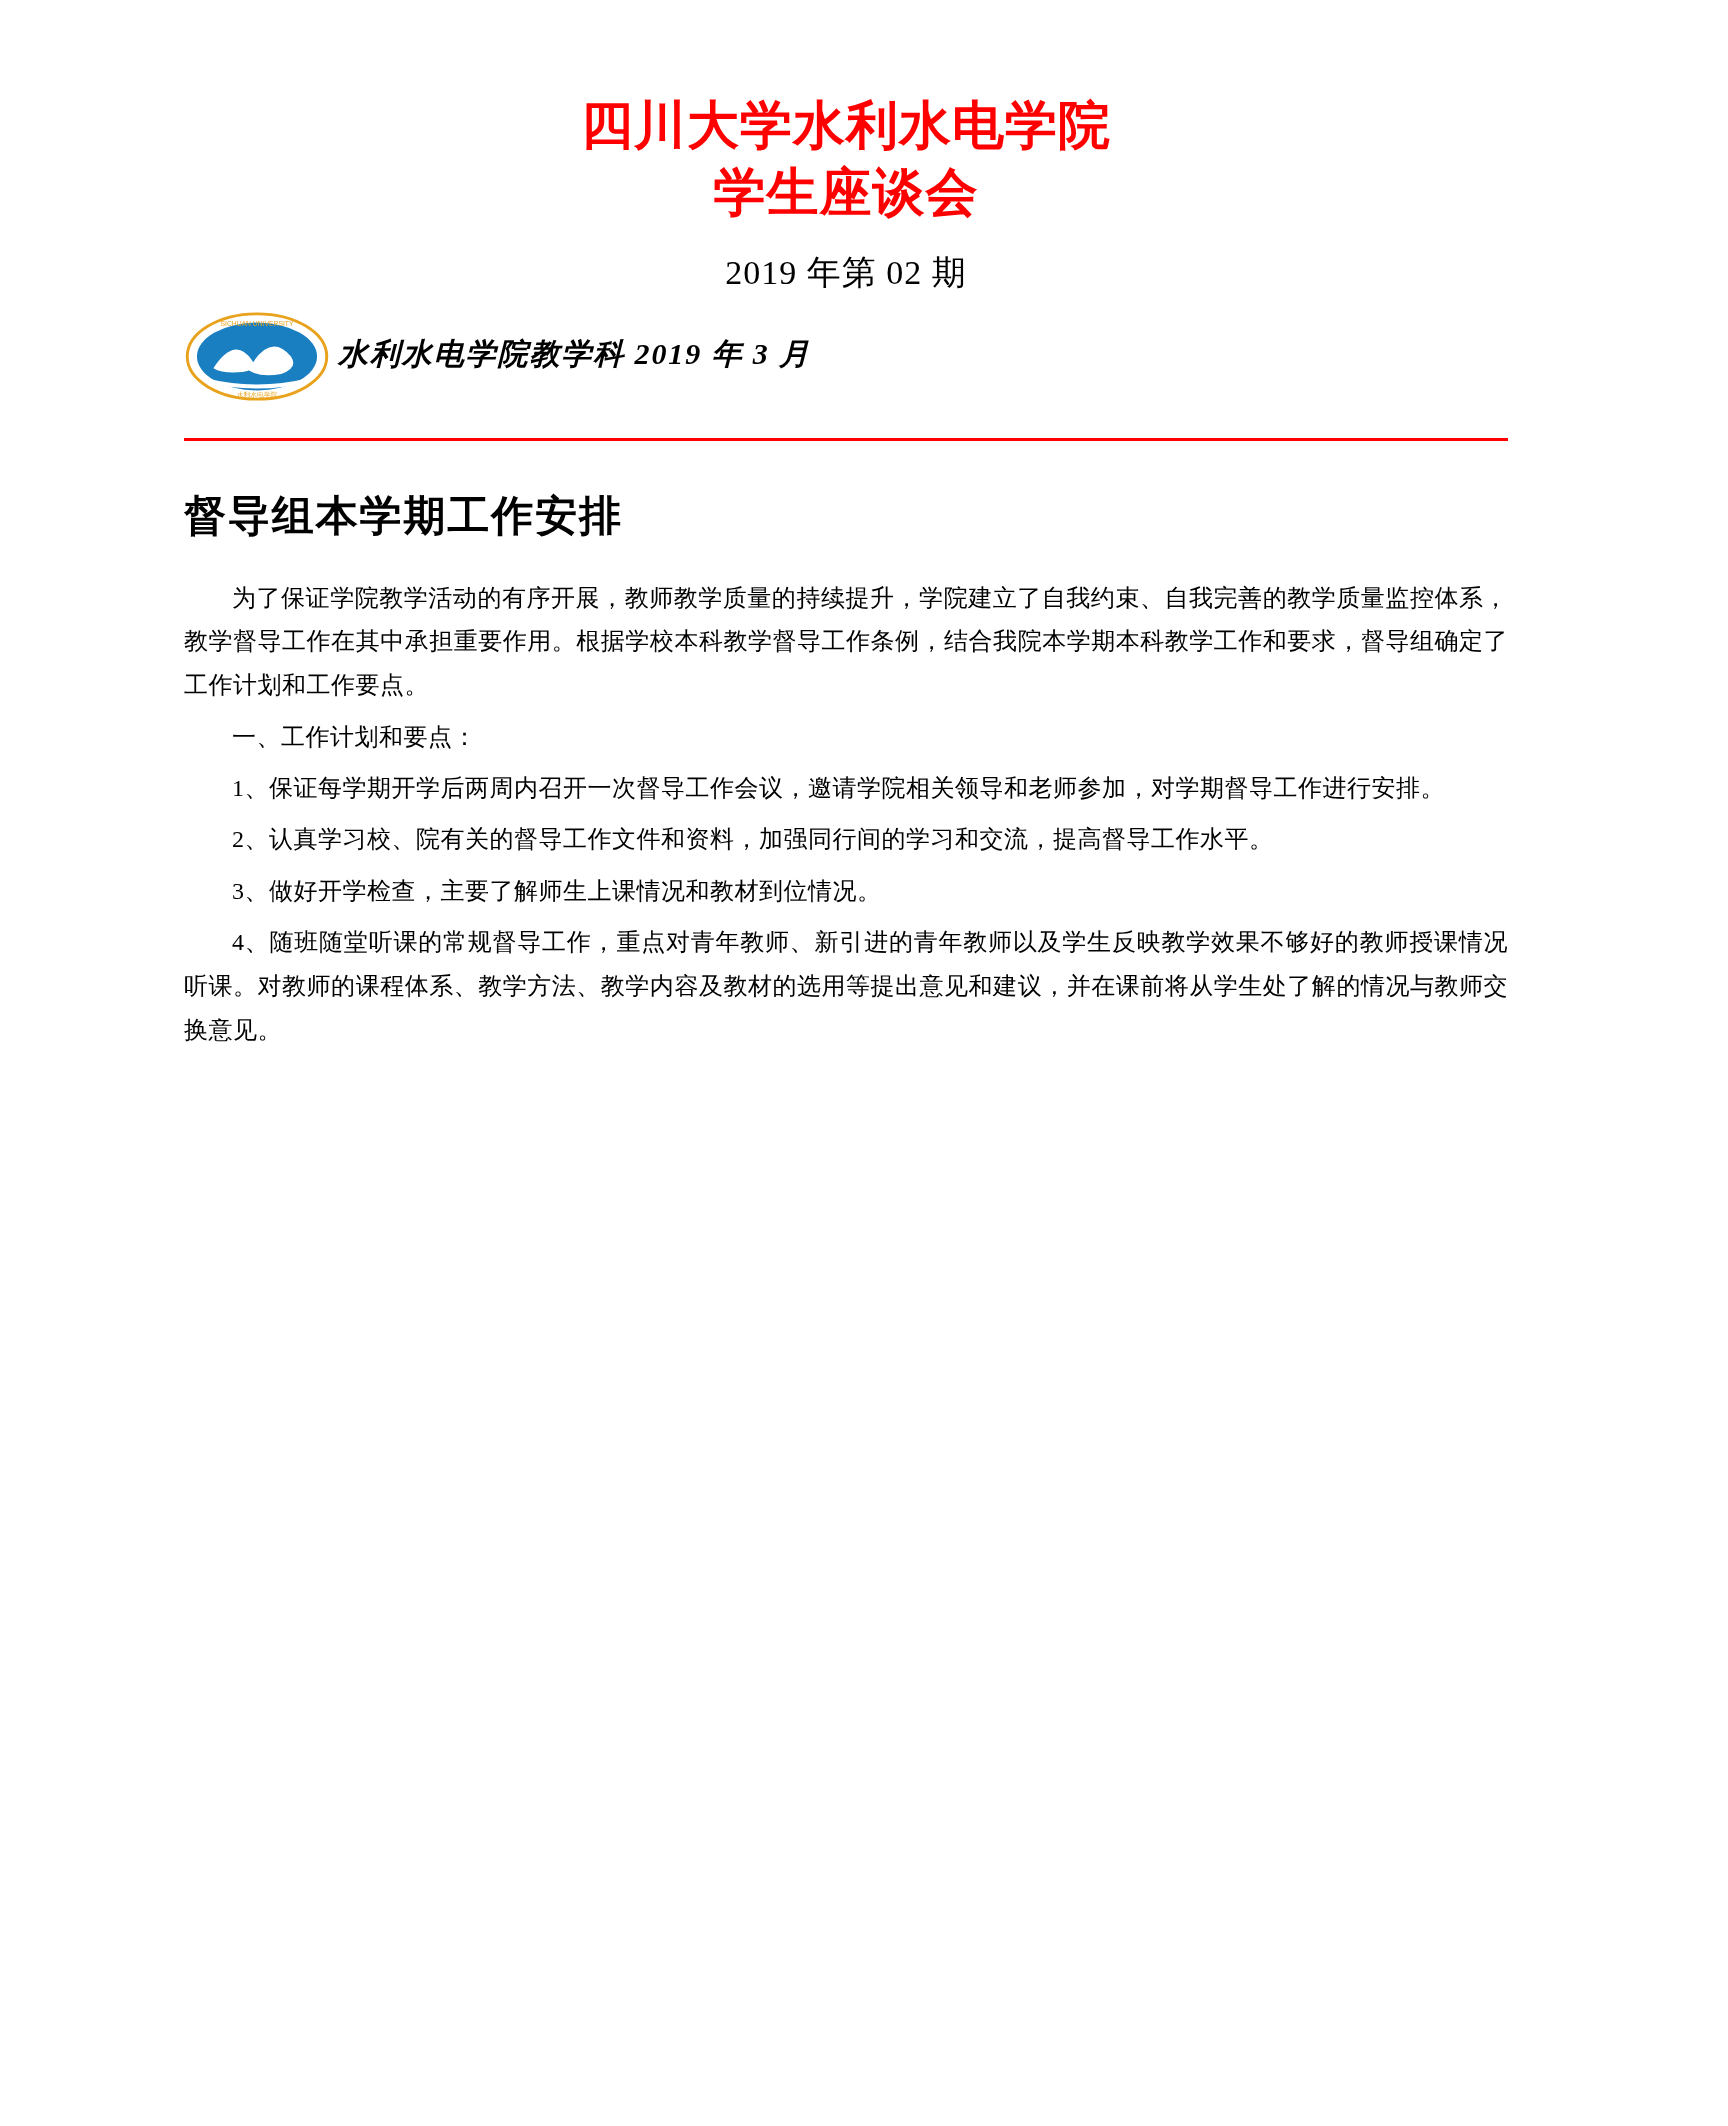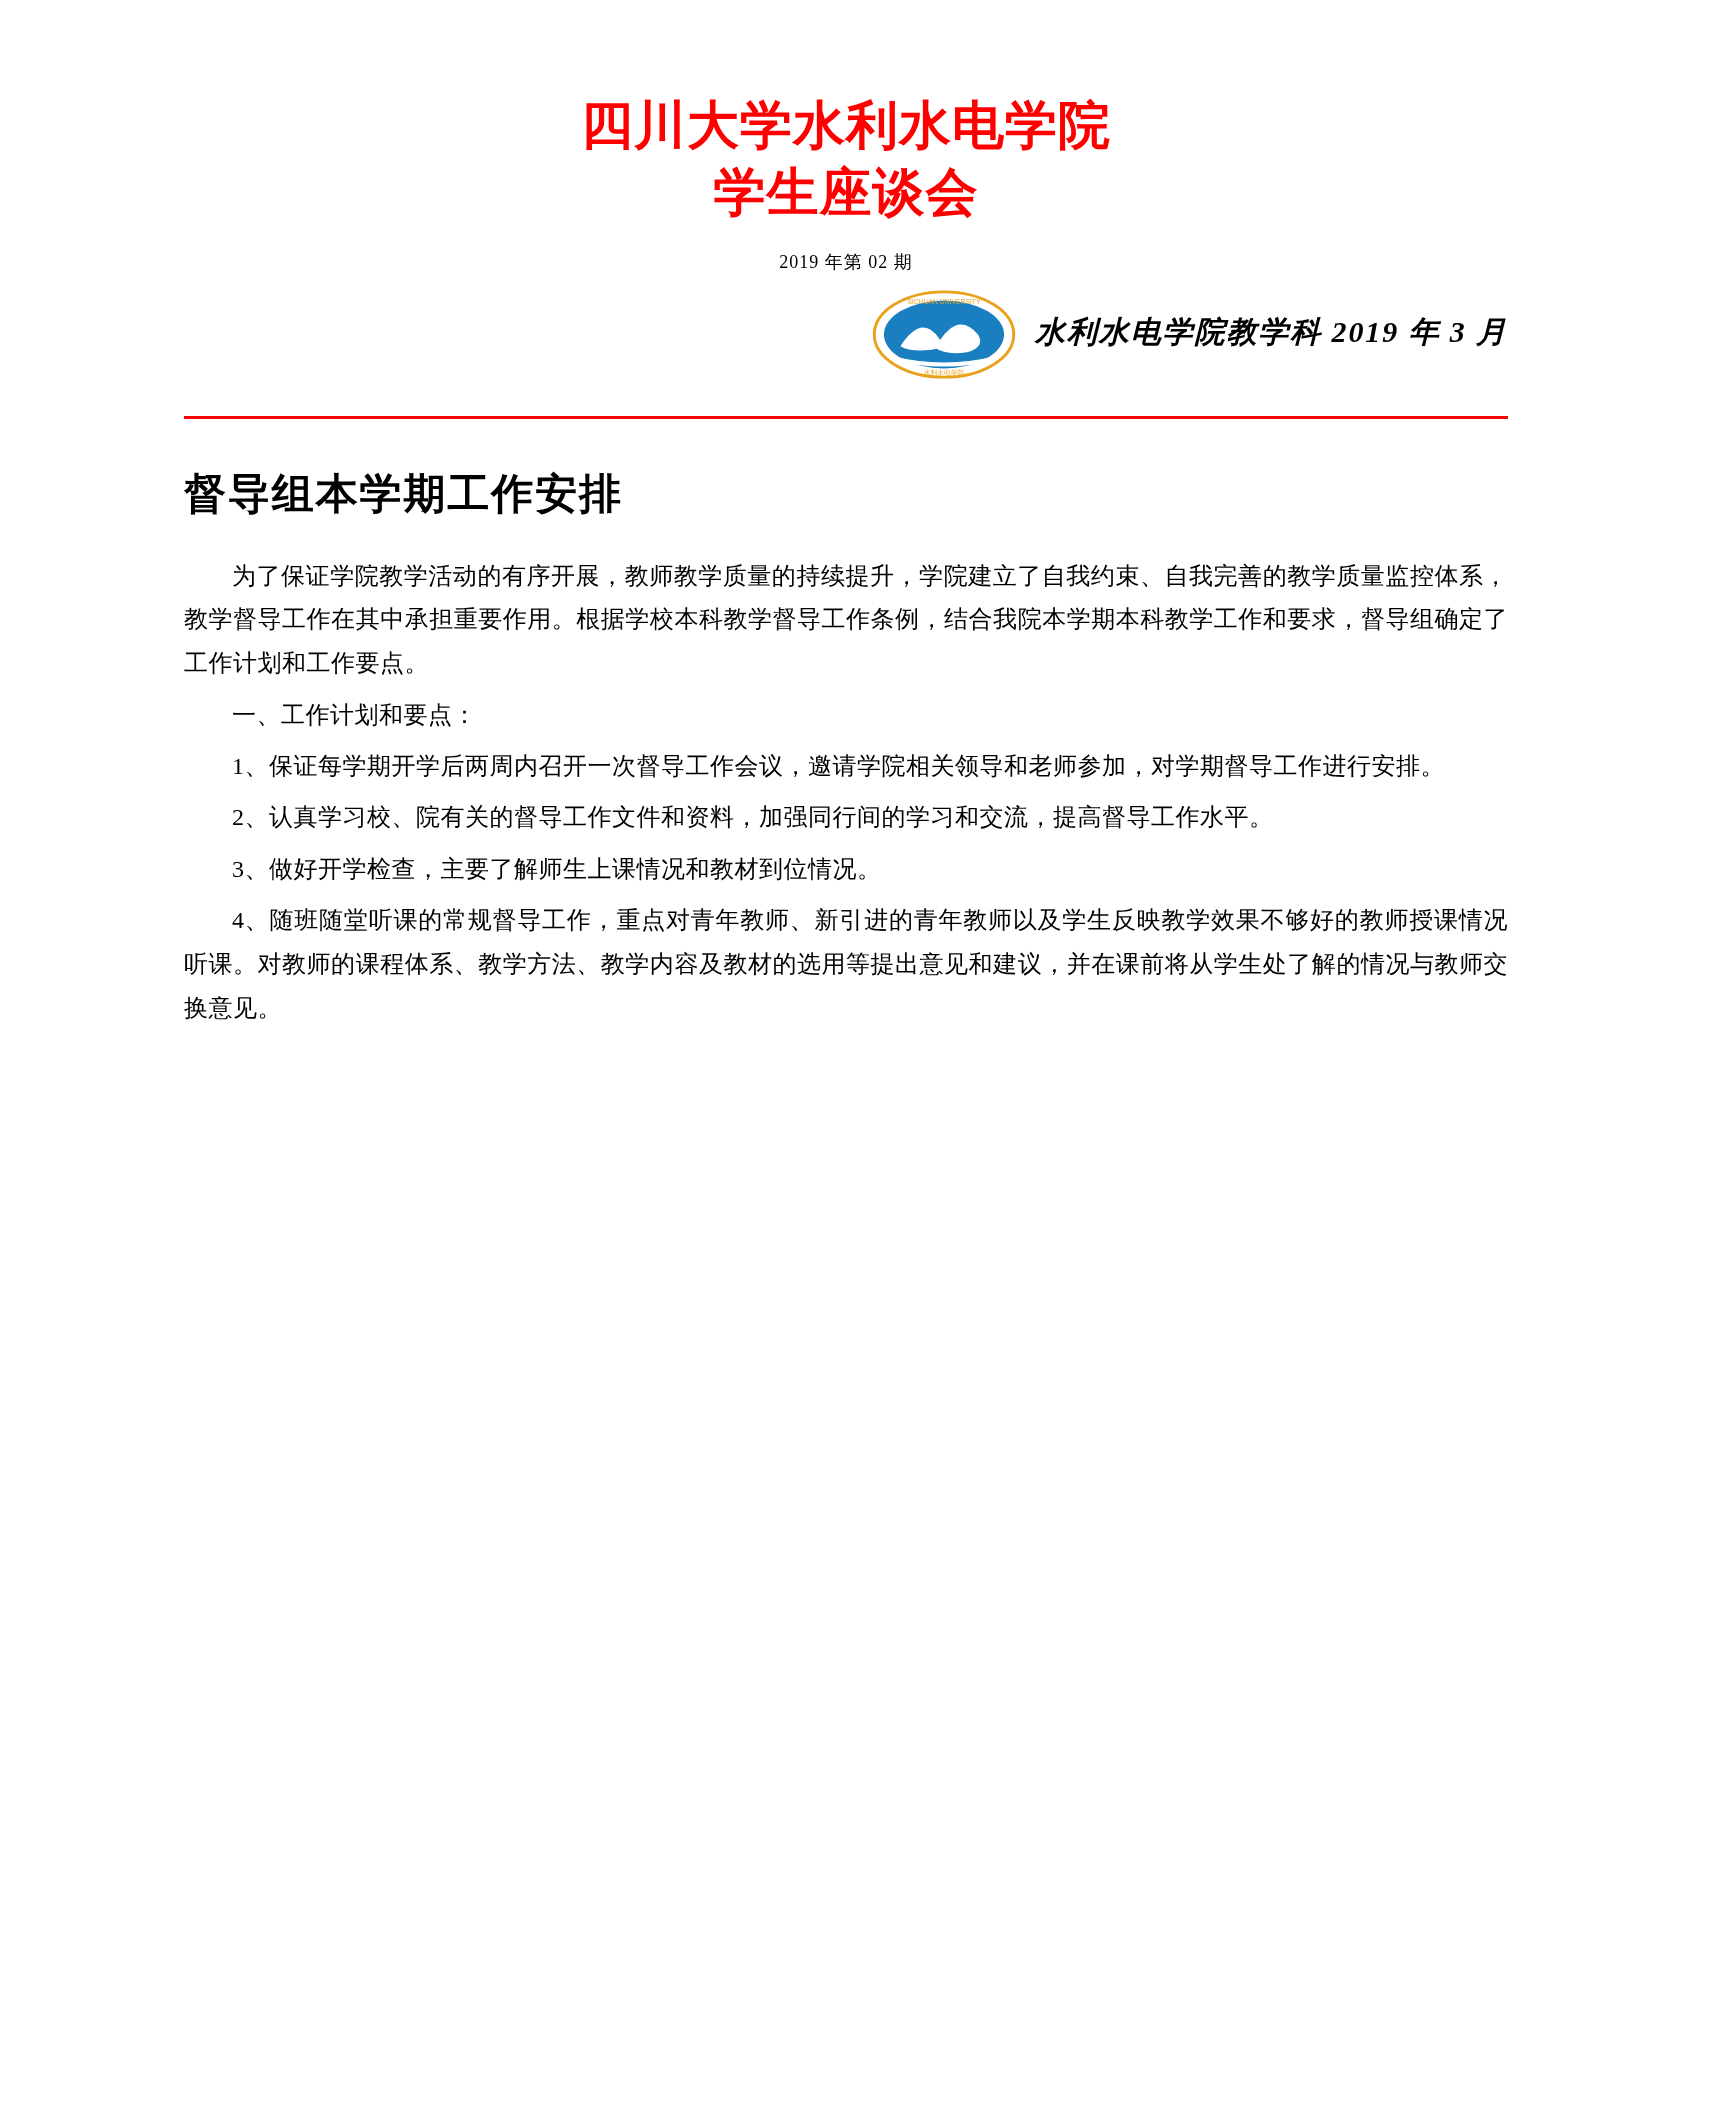--- a/index.html
+++ b/index.html
@@ -26,30 +26,30 @@
   .masthead-line {
     color: #ff0000;
     font-family: "Liberation Sans", "DejaVu Sans", sans-serif;
     font-weight: bold;
     font-size: 52px;
     line-height: 1.28;
     letter-spacing: 1px;
   }
   .issue {
     text-align: center;
-    font-size: 18px;
+    font-size: 34px;
     margin-top: 25px;
     letter-spacing: 1px;
   }
   .logo-row {
     display: flex;
     align-items: center;
-    justify-content: flex-end;
+    justify-content: flex-start;
     margin-top: 13.6px;
-    gap: 18px;
+    gap: 8px;
   }
   .logo {
     width: 146px;
     height: 93px;
     flex: 0 0 auto;
     position: relative;
   }
   .dept-line {
     font-family: "Liberation Serif", "DejaVu Serif", serif;
     font-style: italic;

